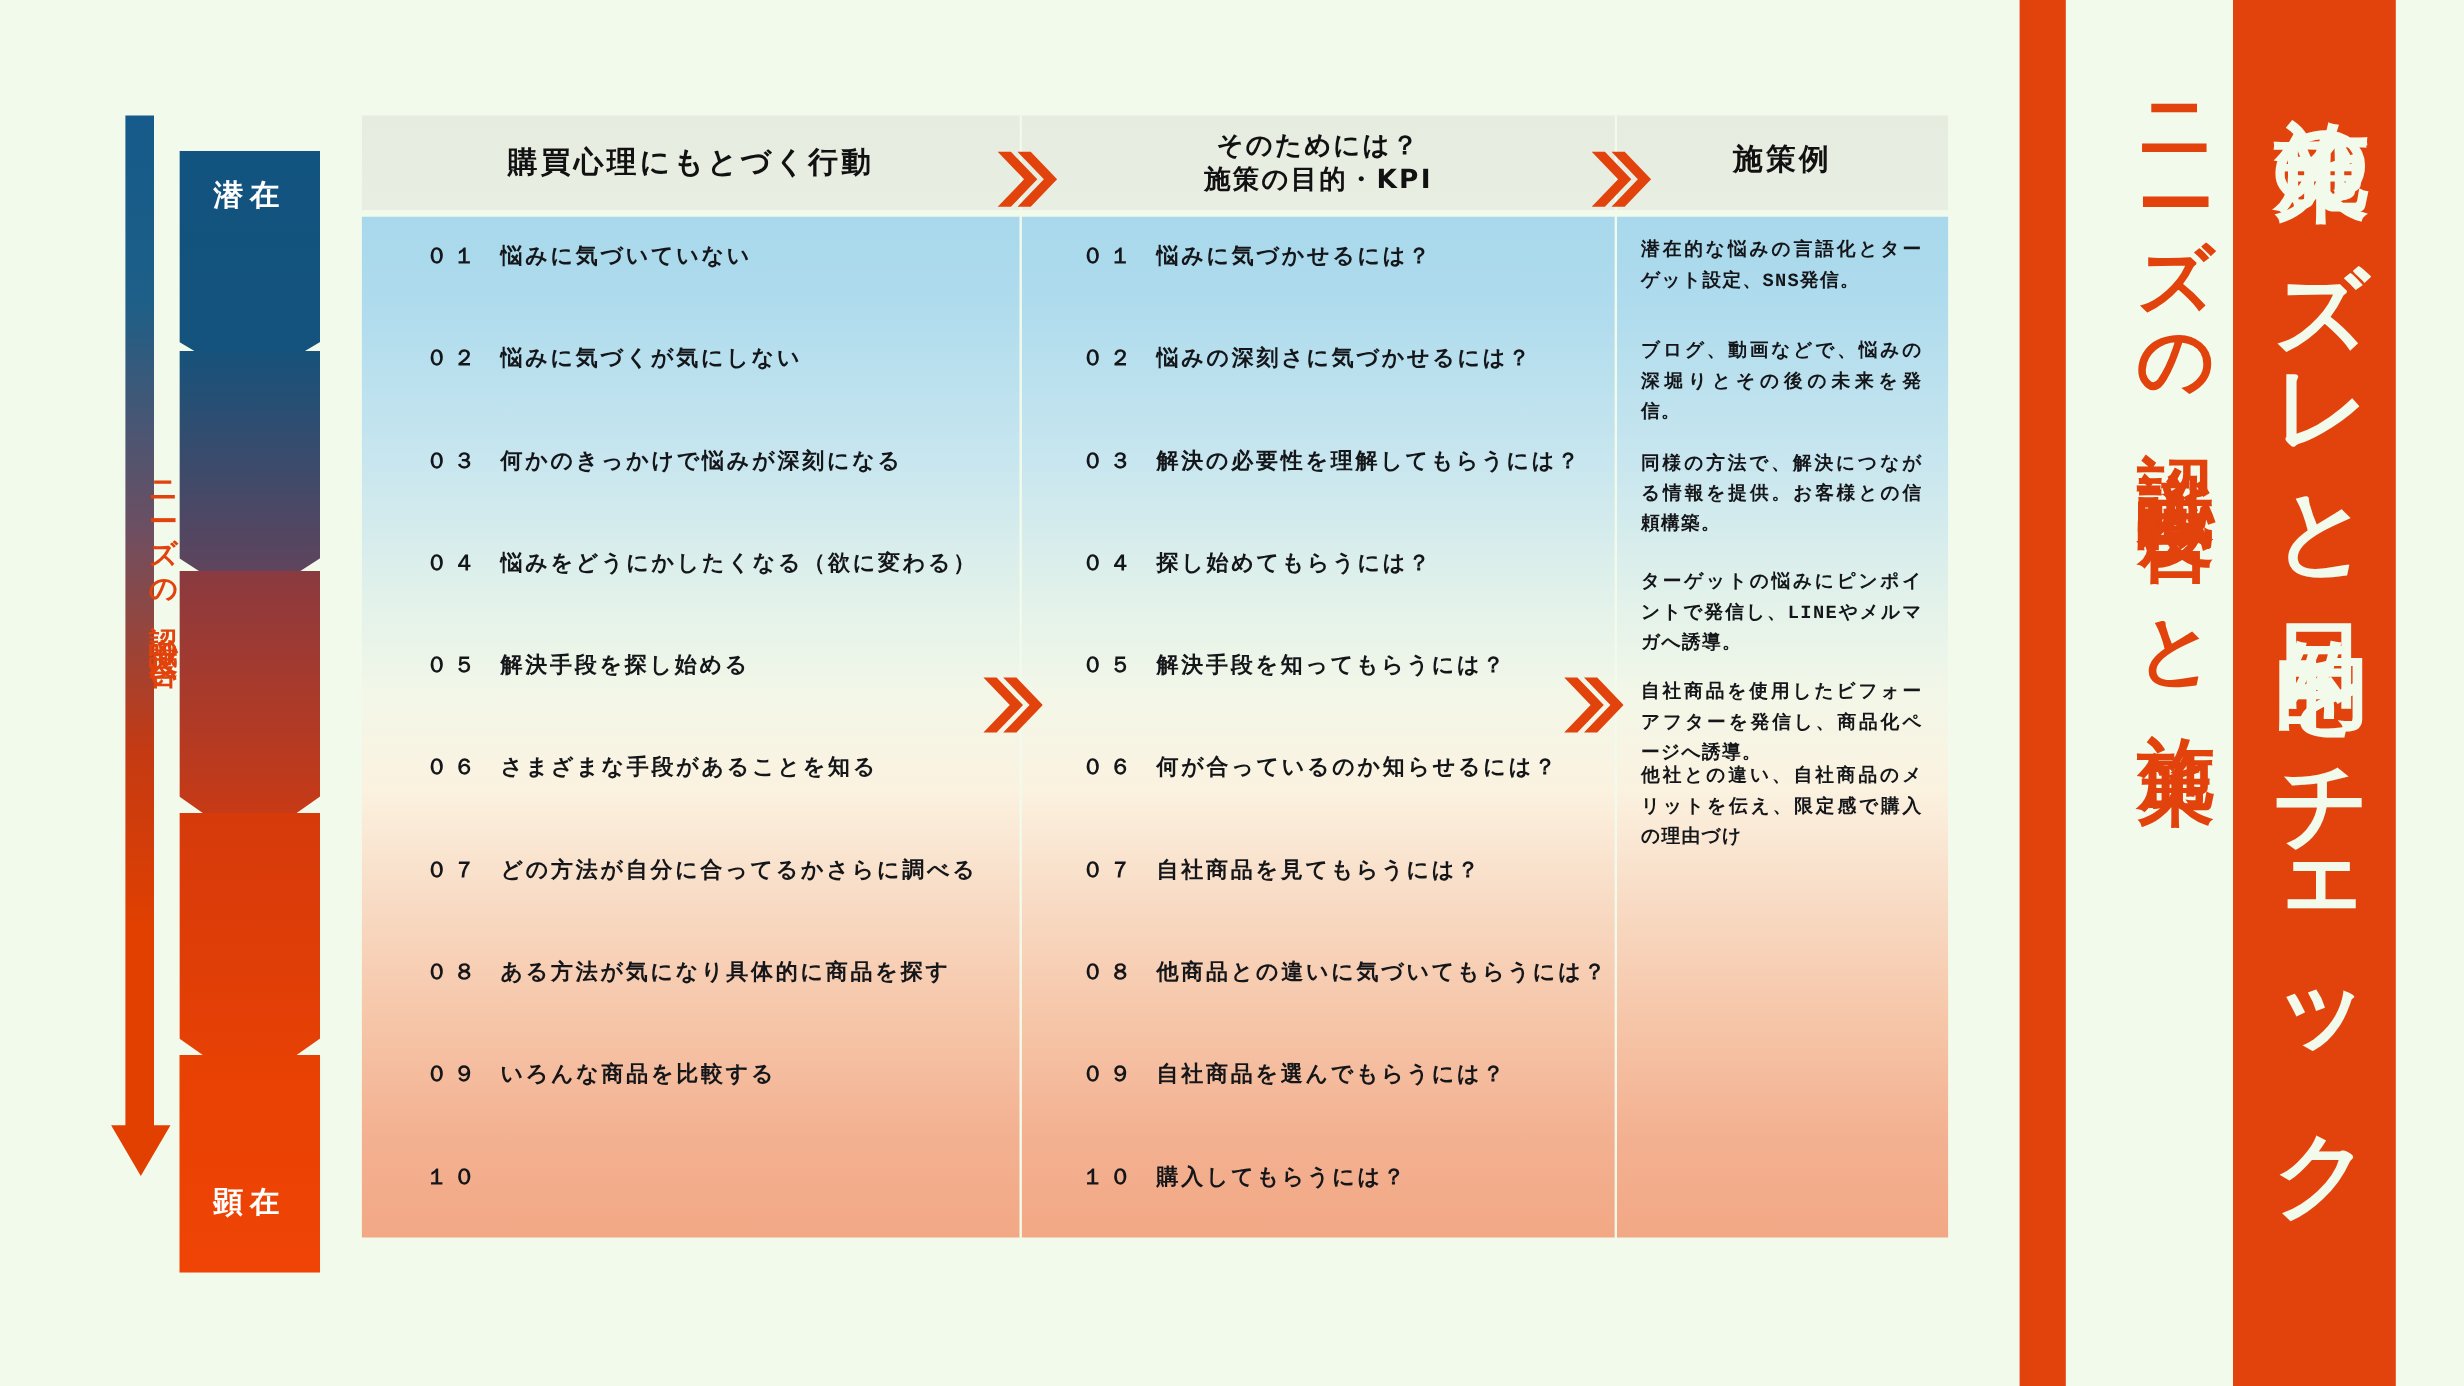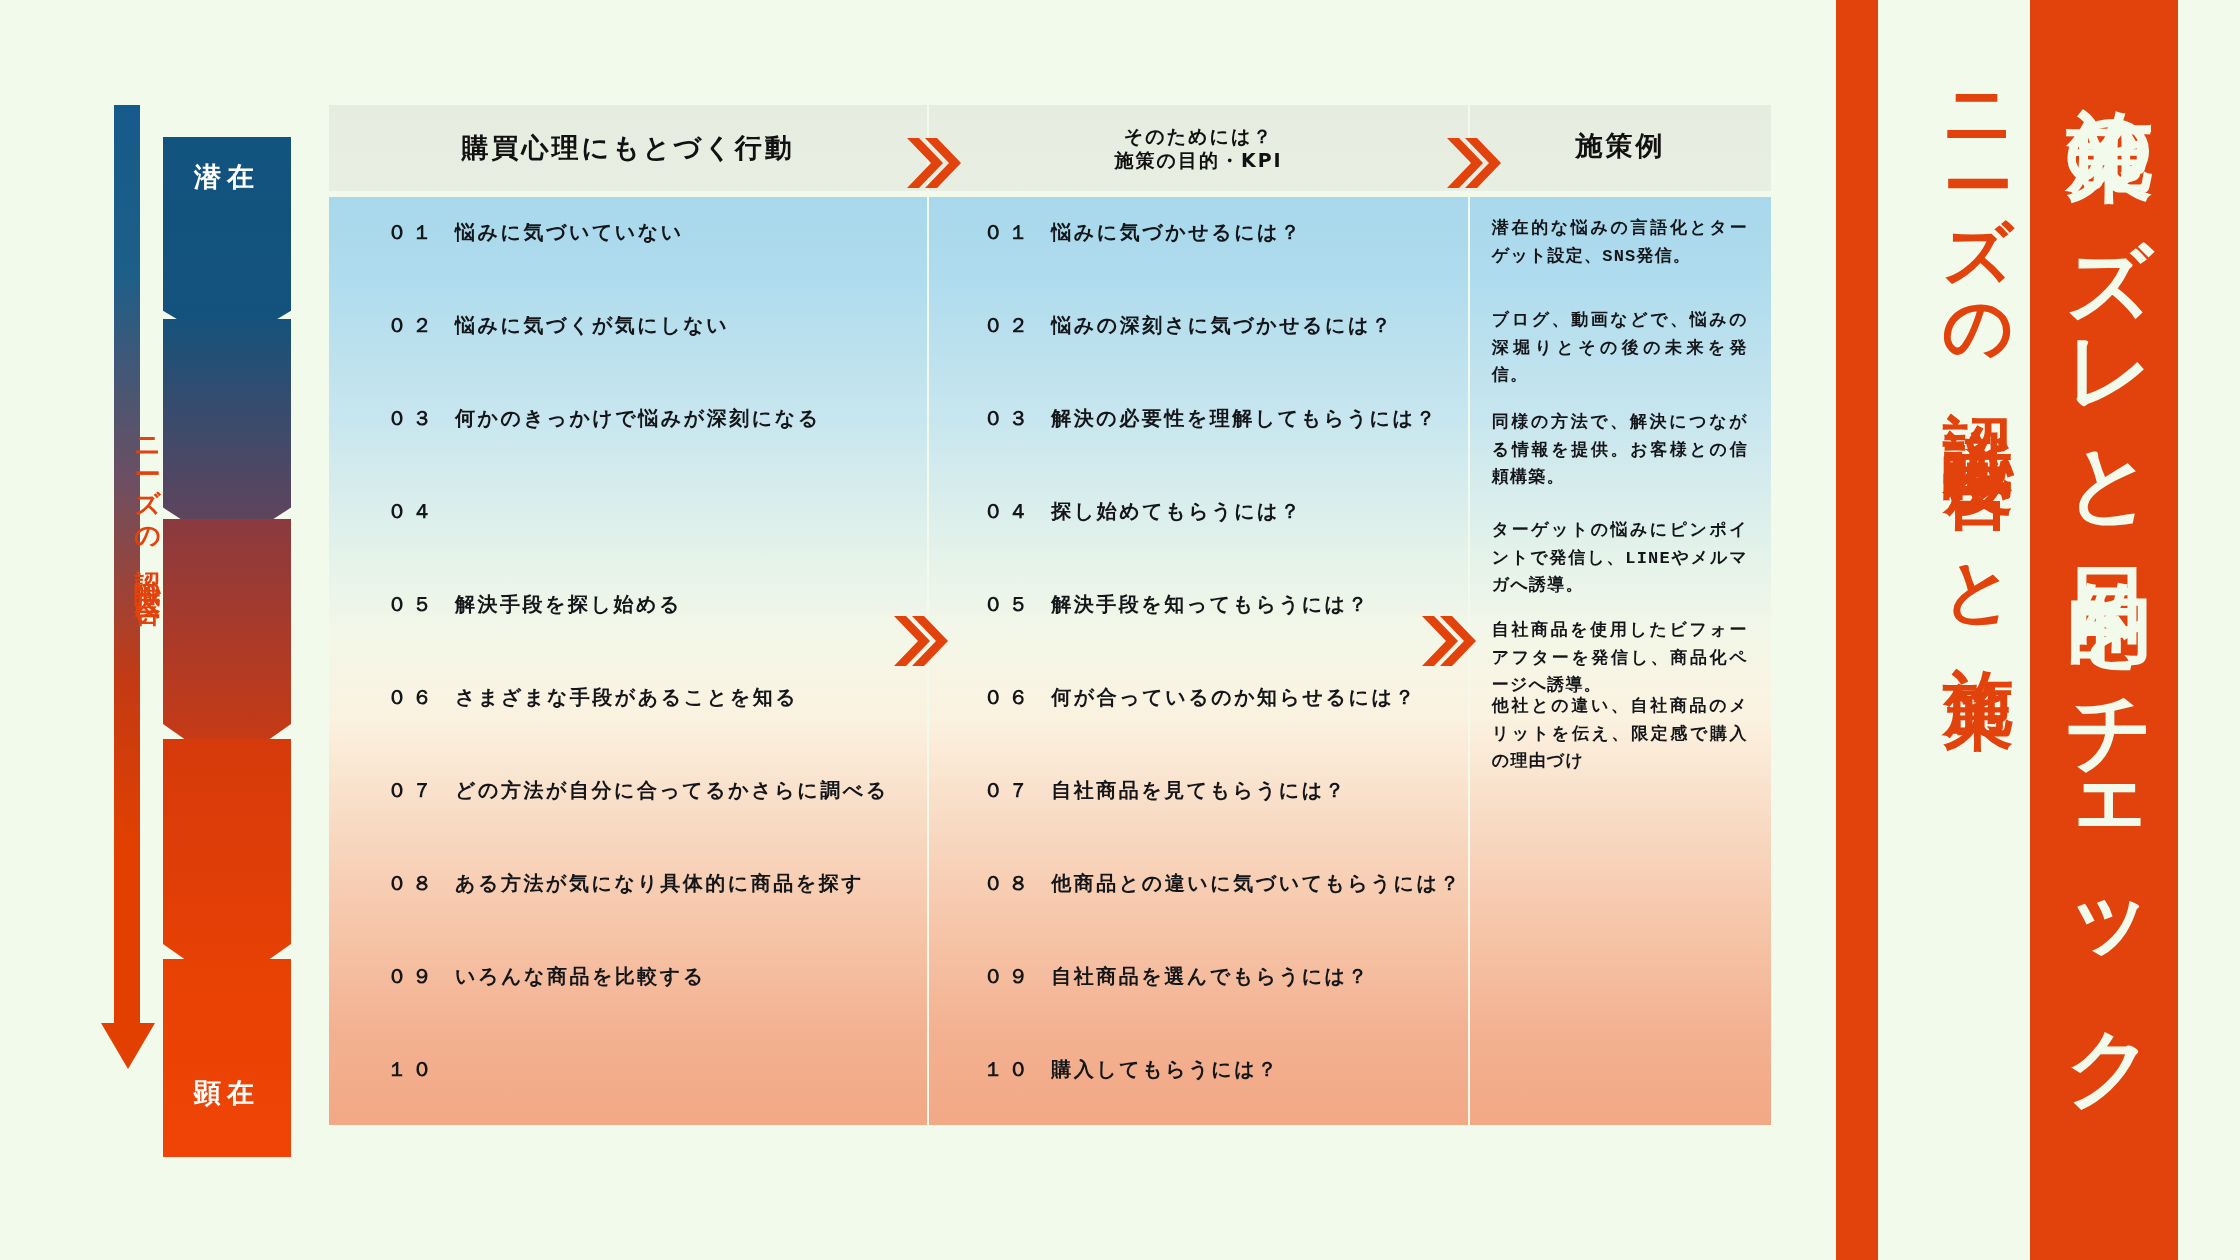--- a/index.html
+++ b/index.html
@@ -57,21 +57,21 @@
   .thead{
     position:absolute;left:0;top:0;width:100%;height:86px;
     display:flex;
     background:linear-gradient(to bottom,#e6ece0,#e9eee3);
   }
   .thead .cell{
     display:flex;align-items:center;justify-content:center;
     font-weight:700;color:#111;text-align:center;line-height:1.28;
   }
   .th1{width:600px;font-size:27px;letter-spacing:3px;border-right:2px solid #f2faec;}
-  .th2{width:540px;font-size:19px;letter-spacing:2px;border-right:2px solid #f2faec;}
+  .th2{width:540px;font-size:24px;letter-spacing:2px;border-right:2px solid #f2faec;}
   .th3{width:302px;font-size:27px;letter-spacing:3px;font-family:Liberation Mono, monospace;}
 
   .tbody{position:absolute;left:0;top:92px;width:100%;height:928px;display:flex;}
   .col{position:relative;height:100%;
     background:linear-gradient(to bottom,
       #a9d8ec 0%,#aedbed 8%,#c8e6ef 24%,#e3f2ea 38%,#f3f7e8 47%,
       #fbf2e0 56%,#f8d9c2 68%,#f6c5a8 79%,#f3b191 90%,#f2a885 100%);
   }
   .col1{width:600px;border-right:2px solid #f2faec;}
   .col2{width:540px;border-right:2px solid #f2faec;}
@@ -169,20 +169,21 @@
           <div class="row" style="top: 115px;">
             <span class="num">０２</span>
             <span class="txt">悩みに気づくが気にしない</span>
           </div>
           <div class="row" style="top: 208px;">
             <span class="num">０３</span>
             <span class="txt">何かのきっかけで悩みが深刻になる</span>
           </div>
           <div class="row" style="top: 301px;">
             <span class="num">０４</span>
+            <span class="txt">悩みをどうにかしたくなる（欲に変わる）</span>
           </div>
           <div class="row" style="top: 394px;">
             <span class="num">０５</span>
             <span class="txt">解決手段を探し始める</span>
           </div>
           <div class="row" style="top: 487px;">
             <span class="num">０６</span>
             <span class="txt">さまざまな手段があることを知る</span>
           </div>
           <div class="row" style="top: 580px;">

